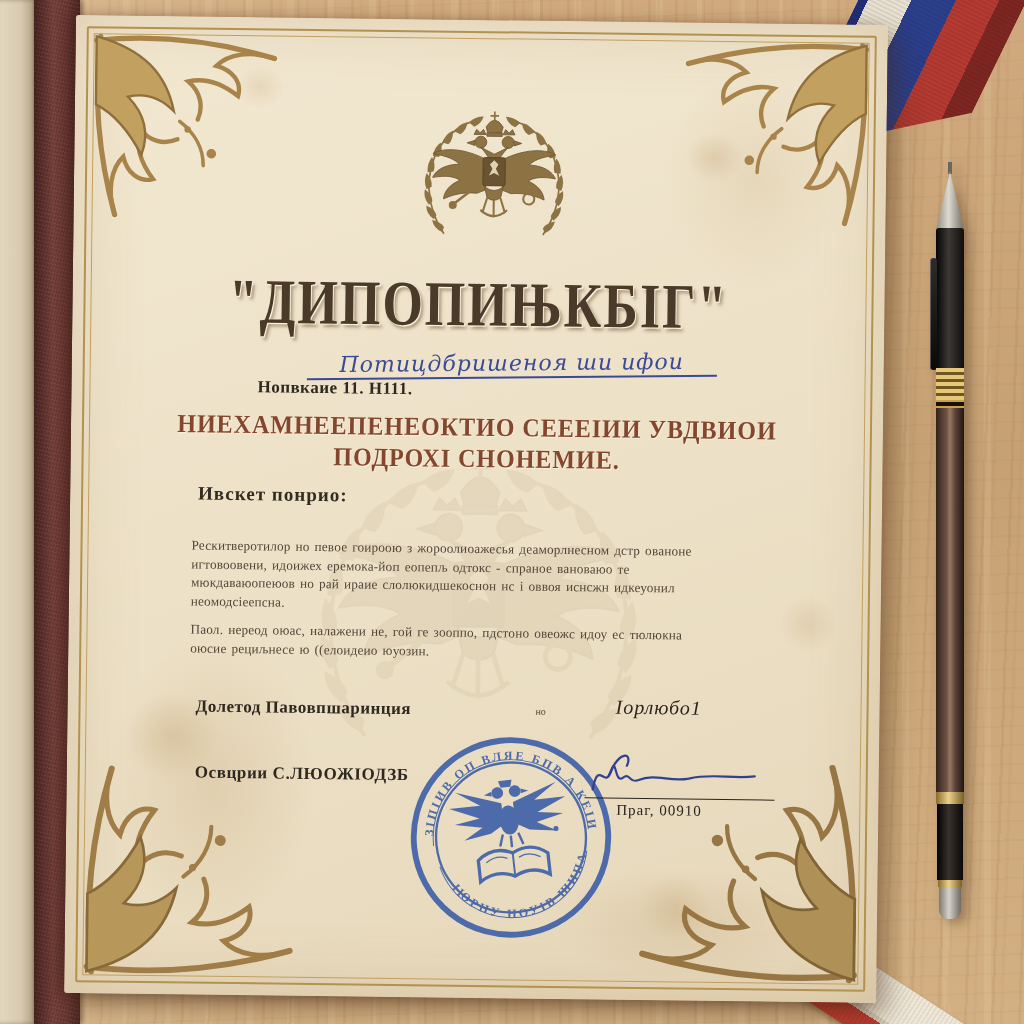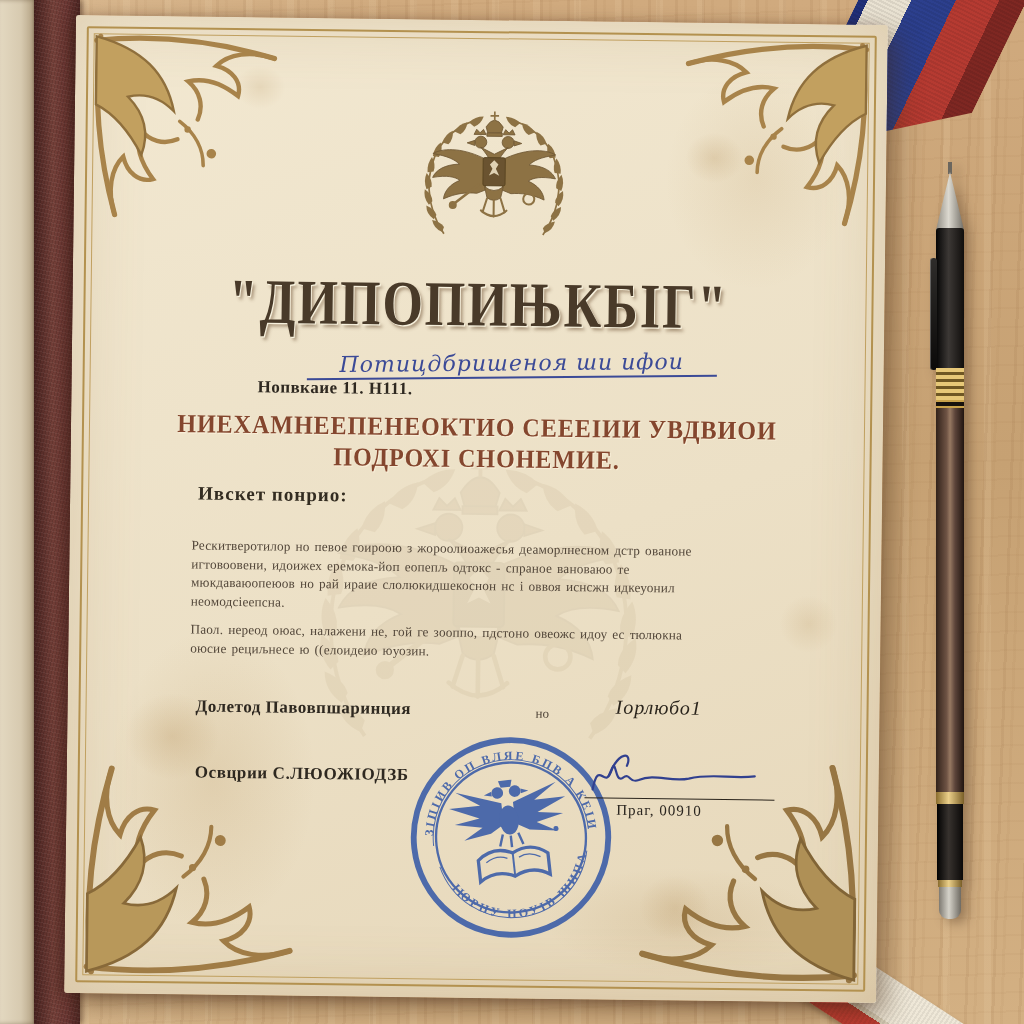--- a/index.html
+++ b/index.html
@@ -92,21 +92,21 @@
     left:0;top:392px;width:100%;text-align:center;
     font-weight:bold;font-size:24px;line-height:29px;color:#84462e;
     transform:scaleY(1.08);transform-origin:50% 0;letter-spacing:1px;
     text-shadow:1px 1px 0 rgba(255,245,225,.6);
   }
   .section-label{left:128px;top:466px;font-weight:bold;font-size:19px;color:#332c21;letter-spacing:1px;}
   .para{left:122px;width:575px;font-size:13.2px;line-height:18.5px;color:#53473a;letter-spacing:.2px;word-spacing:1.5px;}
   .para1{top:520px;}
   .para2{top:604px;}
   .field-left{left:128px;top:680px;font-weight:bold;font-size:17px;color:#2e2820;letter-spacing:.5px;}
-  .field-mid{left:468px;top:685px;font-size:13px;color:#4e4337;}
+  .field-mid{left:468px;top:685px;font-size:10px;color:#4e4337;}
   .field-right{left:548px;top:674px;font-size:20px;color:#2b251d;font-style:italic;letter-spacing:1px;border-bottom:1px solid rgba(45,38,28,.0);}
   .issuer{left:128px;top:746px;font-weight:bold;font-size:17px;color:#2e2820;letter-spacing:.6px;}
   .stamp{left:338px;top:710px;width:214px;height:214px;transform:rotate(-7deg);opacity:.9;}
   .sig-block{left:512px;top:720px;width:210px;height:110px;}
   .sig-svg{left:0;top:0;width:200px;height:60px;}
   .sig-line{left:6px;top:56px;width:190px;height:0;border-top:1.6px solid #2a241c;}
   .sig-caption{left:38px;top:60px;font-size:15px;color:#2b2620;letter-spacing:1px;}
   
   .pen{left:930px;top:162px;width:40px;height:770px;z-index:3;filter:drop-shadow(6px 4px 6px rgba(70,45,25,.4));}
   .pen-needle{left:18px;top:0;width:4px;height:12px;background:#6b665e;}

